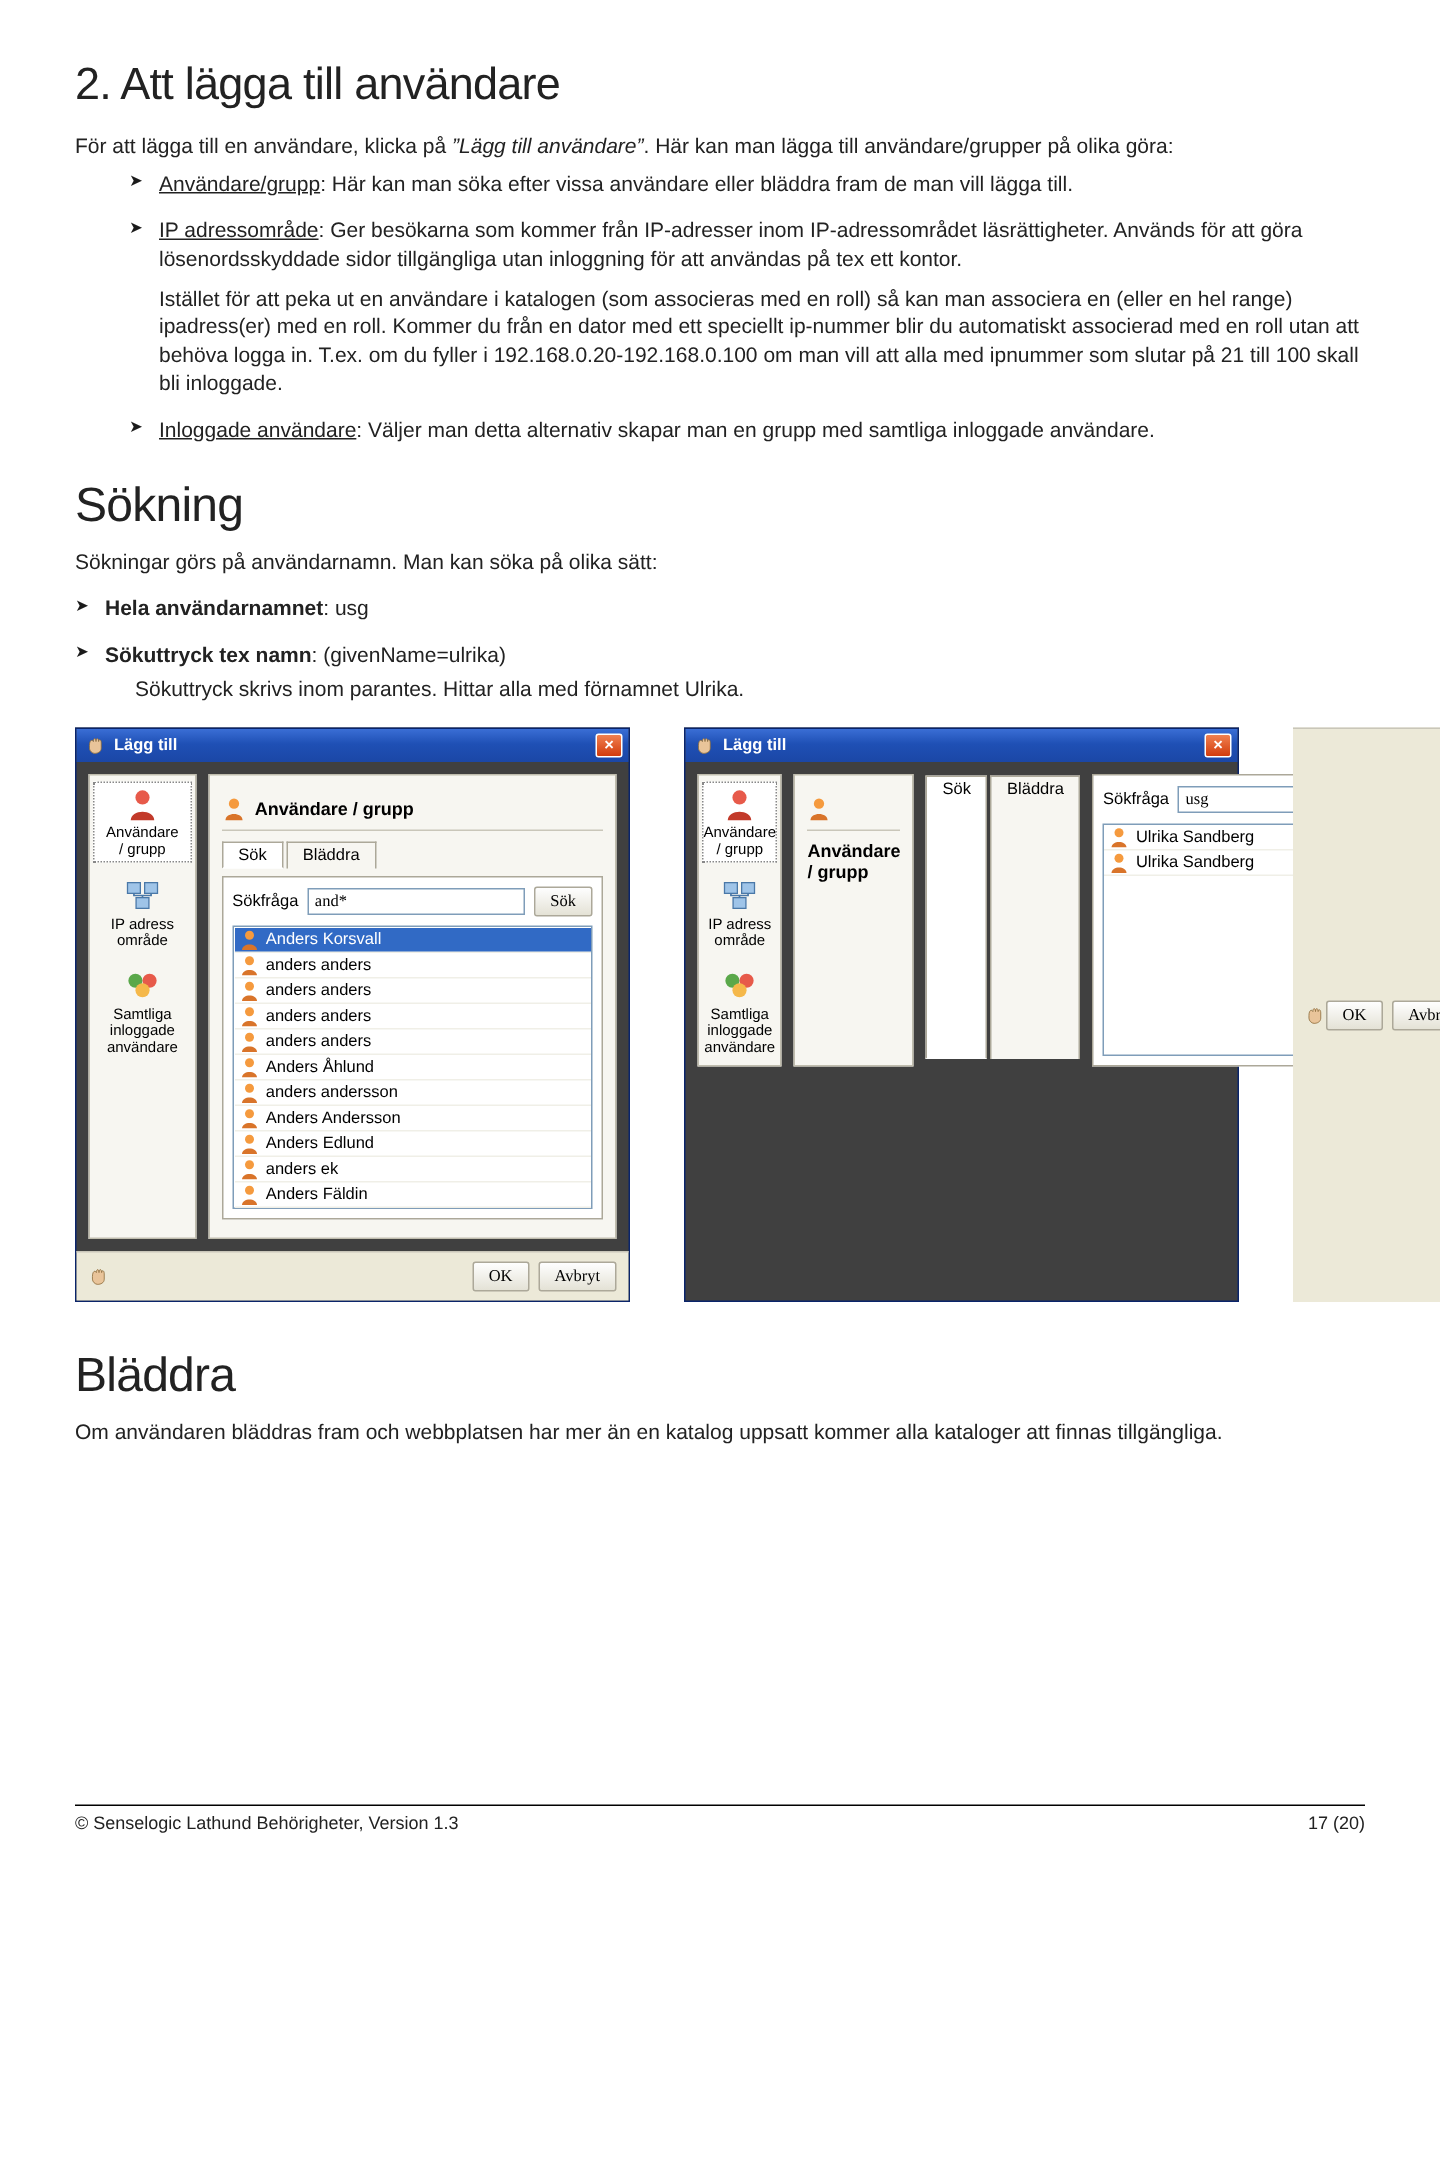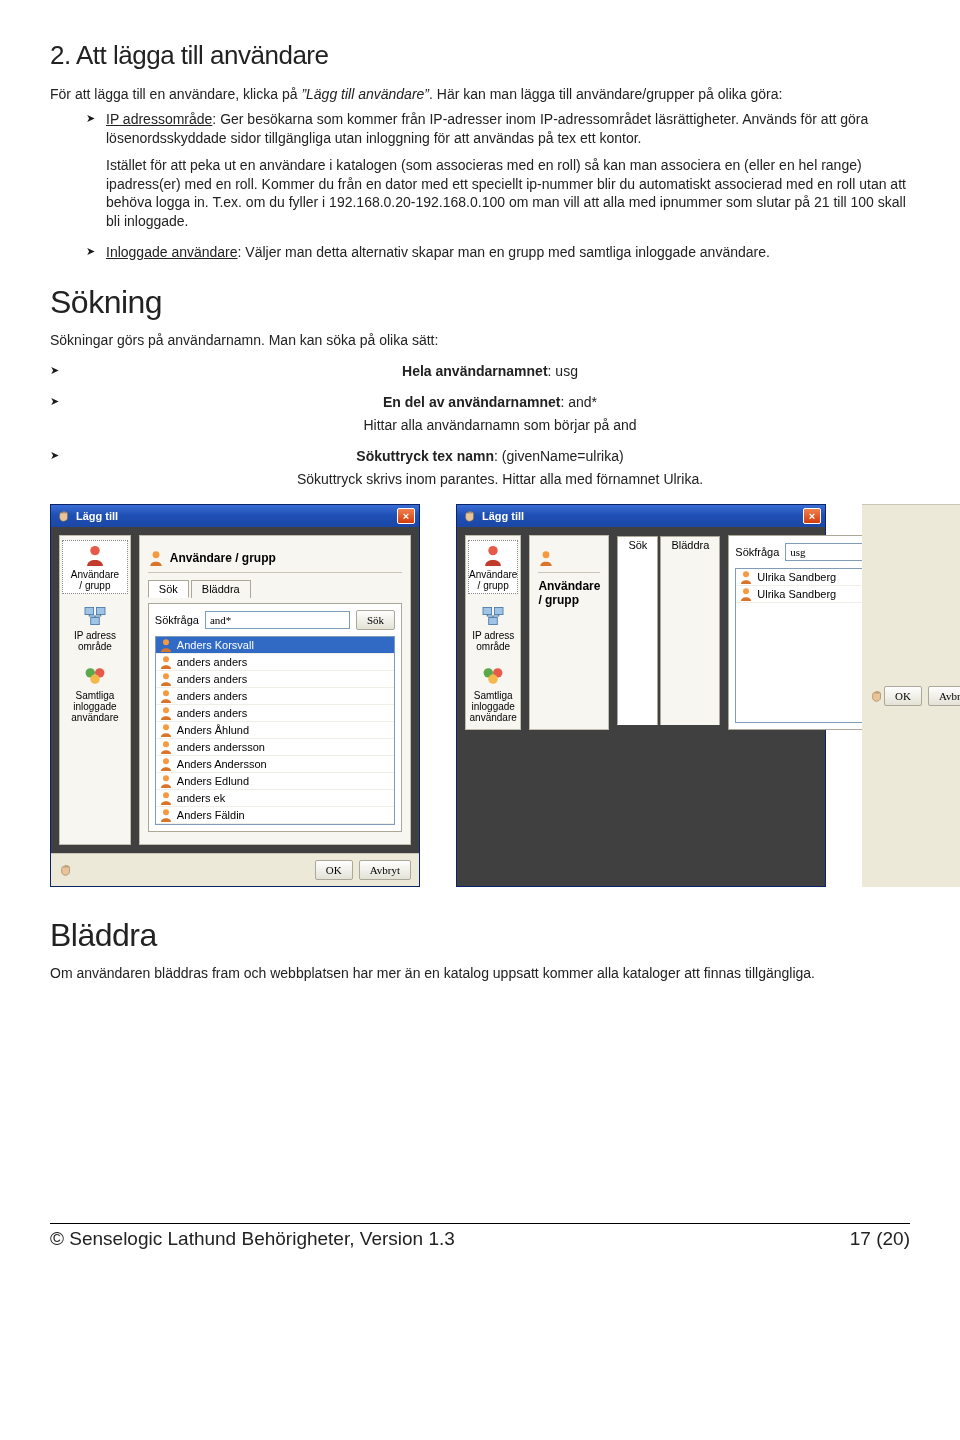--- a/index.html
+++ b/index.html
@@ -5,31 +5,31 @@
   * { box-sizing: border-box; }
   body {
     margin: 0;
     padding: 40px 50px 30px 50px;
     font-family: "Trebuchet MS", Verdana, Tahoma, sans-serif;
     font-size: 14px;
     color: #222;
     background: #fff;
     width: 960px;
   }
-  h1.section { font-size: 26px; font-weight: 400; color: #222; margin: 0 0 14px 0; letter-spacing: -0.5px; }
+  h1.section { font-size: 30px; font-weight: 400; color: #222; margin: 0 0 14px 0; letter-spacing: -0.5px; }
   h1.sub { font-size: 32px; font-weight: 400; color: #222; margin: 22px 0 10px 0; letter-spacing: -0.5px; }
   p { margin: 8px 0 12px 0; line-height: 1.35; }
   .intro-line { margin-bottom: 6px; }
   .quote { font-style: italic; margin-top: 14px; }
   ul.bullets { list-style: none; padding: 0 0 0 36px; margin: 6px 0 10px 0; }
   ul.bullets > li { position: relative; padding-left: 20px; margin: 6px 0 12px 0; line-height: 1.35; }
   ul.bullets > li::before {
     content: "➤"; position: absolute; left: 0; top: 1px; color: #1a1a1a; font-size: 11px;
   }
-  ul.bullets.outer { padding-left: 0; text-align: center; }
+  ul.bullets.outer { padding-left: 0; }
   ul.bullets.outer > li { padding-left: 20px; }
   .term { text-decoration: underline; }
   .after-item { margin: 4px 0 4px 20px; }
 
   
   .dialogs-row { display: flex; gap: 36px; margin: 16px 0 30px 0; }
   .dialog {
     width: 370px;
     border: 1px solid #0A246A;
     background: #404040;
@@ -112,21 +112,21 @@
     display:flex; justify-content:space-between; align-items:center;
     padding: 6px 8px; border-top: 1px solid #c9c6b9; background:#ECE9D8;
   }
   .footer-btns { display:flex; gap:6px; }
 
   .page-footer {
     margin-top: 240px;
     border-top: 1px solid #000;
     padding-top: 4px;
     display:flex; justify-content:space-between;
-    font-size: 19px;
+    font-size: 12px;
     text-align: center;
   }
 </style>
 </head>
 <body>
 
 <svg width="0" height="0" style="position:absolute">
   <defs>
     <g id="person-orange">
       <circle cx="7" cy="4.2" r="3" fill="#f59a3e"></circle>
@@ -154,38 +154,37 @@
 </svg>
 
 <h1 class="section">2. Att lägga till användare</h1>
 
 <p class="intro-line">
   <span>För att lägga till en användare, klicka på </span><span class="quote">”Lägg till användare”</span><span>. Här kan man lägga till användare/grupper på olika göra:</span>
 </p>
 
 <ul class="bullets">
   <li>
+    <span class="term">Användare/grupp</span><span>: Här kan man söka efter vissa användare eller bläddra fram de man vill lägga till.</span>
+  </li>
+  <li>
     <span class="term">IP adressområde</span><span>: Ger besökarna som kommer från IP-adresser inom IP-adressområdet läsrättigheter. Används för att göra lösenordsskyddade sidor tillgängliga utan inloggning för att användas på tex ett kontor.</span>
     <p>Istället för att peka ut en användare i katalogen (som associeras med en roll) så kan man associera en (eller en hel range) ipadress(er) med en roll. Kommer du från en dator med ett speciellt ip-nummer blir du automatiskt associerad med en roll utan att behöva logga in. T.ex. om du fyller i 192.168.0.20-192.168.0.100 om man vill att alla med ipnummer som slutar på 21 till 100 skall bli inloggade.</p>
   </li>
   <li>
     <span class="term">Inloggade användare</span><span>: Väljer man detta alternativ skapar man en grupp med samtliga inloggade användare.</span>
   </li>
 </ul>
 
 <h1 class="sub">Sökning</h1>
 <p>Sökningar görs på användarnamn. Man kan söka på olika sätt:</p>
 
 <ul class="bullets outer">
   <li>
     <b class="term" style="text-decoration:none">Hela användarnamnet</b><span>: usg</span>
-  </li>
-  <li>
-    <b class="term" style="text-decoration:none">En del av användarnamnet</b><span>: and*</span>
-    <div class="after-item">Hittar alla användarnamn som börjar på and</div>
   </li>
   <li>
     <b class="term" style="text-decoration:none">Sökuttryck tex namn</b><span>: (givenName=ulrika)</span>
     <div class="after-item">Sökuttryck skrivs inom parantes. Hittar alla med förnamnet Ulrika.</div>
   </li>
 </ul>
 
 <div class="dialogs-row">
 
   <div class="dialog">

